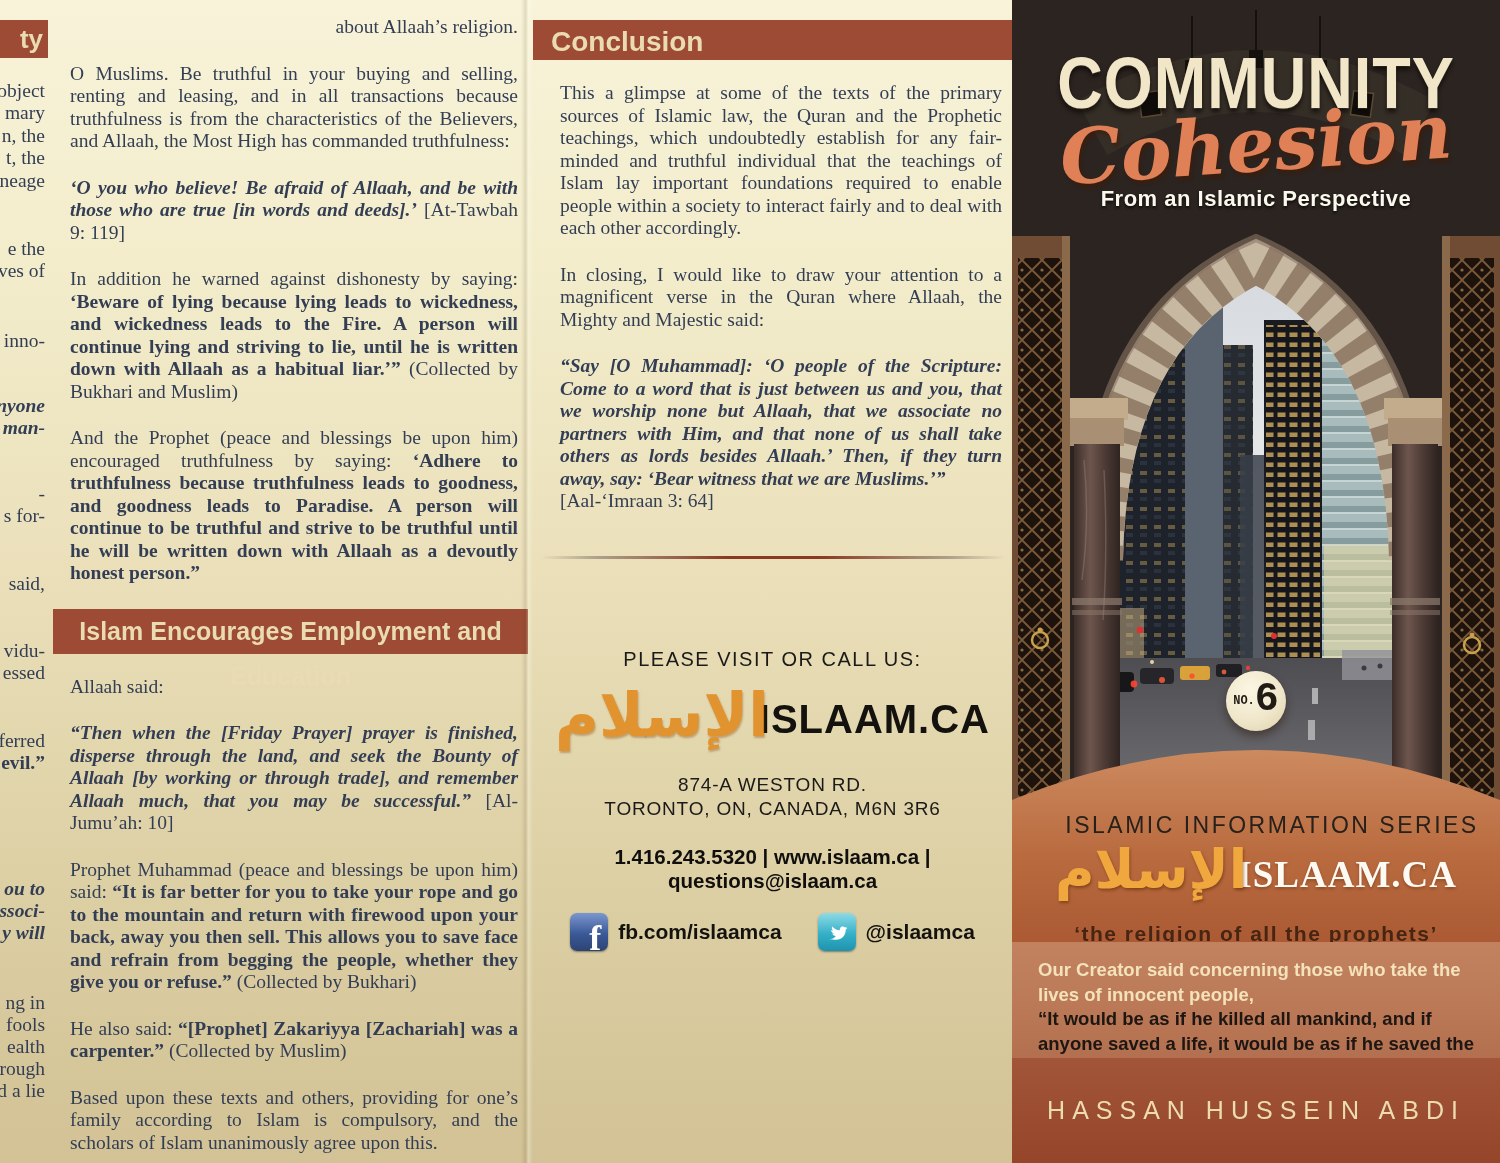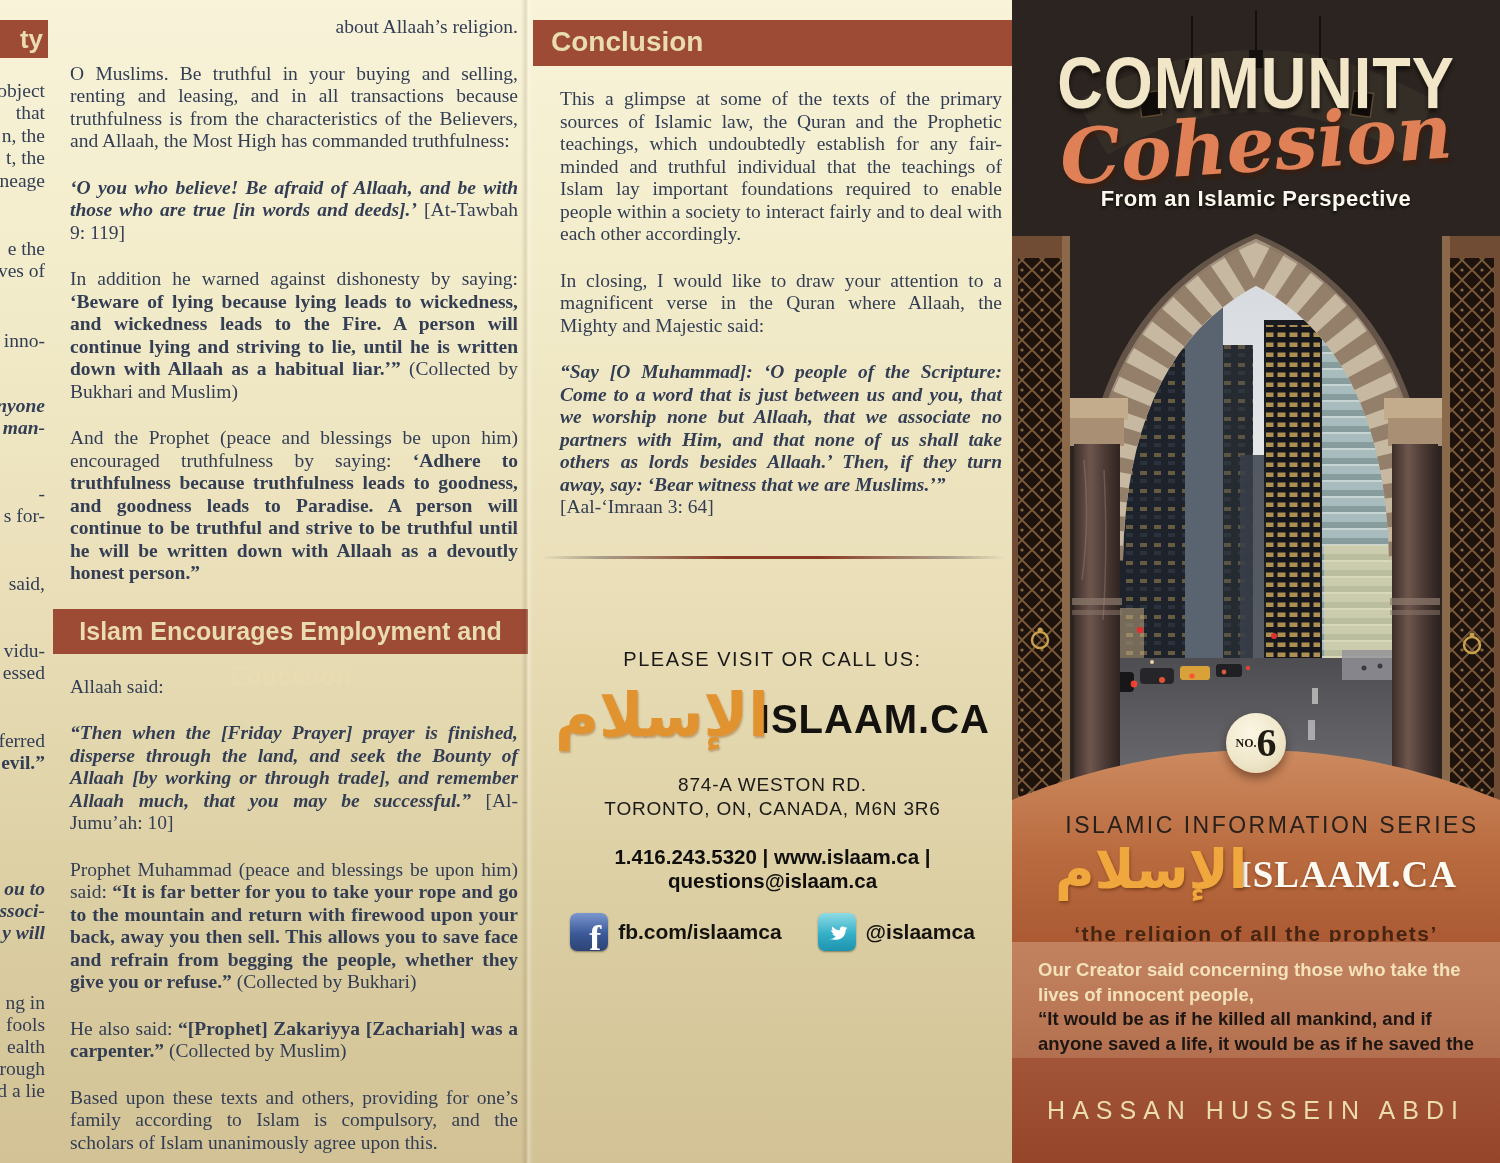--- a/index.html
+++ b/index.html
@@ -23,21 +23,21 @@
   .cutstrip { position:absolute; left:0; top:0; width:48px; height:100%; z-index:1; }
   .cutbar { position:absolute; left:0; top:20px; width:48px; height:38px; line-height:38px;
     text-align:right; padding-right:5px; font-size:26px; }
   .frag { position:absolute; right:3px; white-space:nowrap; font-size:19.5px; line-height:22px; }
   
   .leftcol { position:absolute; left:70px; top:16px; width:448px; z-index:1; }
   .leftcol .secbar { margin:2px 0 22px -17px; width:475px; height:45px; line-height:45px;
     text-align:center; font-size:25px; letter-spacing:0px; }
   
   .midpanel { position:absolute; left:533px; top:0; width:479px; height:100%; z-index:1; }
-  .midbar { margin-top:20px; width:479px; height:46px; line-height:44px; padding-left:18px; font-size:28px; }
+  .midbar { margin-top:20px; width:479px; height:40px; line-height:44px; padding-left:18px; font-size:28px; }
   .midtext { margin:22px 0 0 27px; width:442px; }
   .middivider { position:absolute; left:8px; top:556px; width:464px; height:3px; border-radius:2px;
     background:linear-gradient(90deg,rgba(110,110,110,0) 0%,rgba(120,110,100,.55) 12%,#8a3a22 40%,#8a3a22 60%,rgba(120,110,100,.55) 88%,rgba(110,110,110,0) 100%); }
   .contact { position:absolute; left:0; top:648px; width:479px; text-align:center;
     font-family:"Liberation Sans",sans-serif; color:#1b1a18; }
   .visit { font-size:20px; letter-spacing:1.5px; }
   .logo-row { margin-top:6px; height:84px; display:flex; align-items:center; justify-content:center; }
   .logo-ar { font-family:"DejaVu Sans",sans-serif; font-size:60px; line-height:60px; font-weight:bold;
     color:#e1932f; text-shadow:1px 2px 2px rgba(120,60,0,.35); margin-right:-10px; position:relative; top:-4px; }
   .logo-word { font-size:40px; font-weight:bold; letter-spacing:1px; color:#14120e; }
@@ -57,24 +57,24 @@
   .photo { position:absolute; left:0; top:0; z-index:1; }
   .titleblock { position:absolute; top:42px; left:0; width:100%; text-align:center; z-index:3; }
   .t1 { font-family:"Liberation Sans",sans-serif; font-weight:bold; font-size:63px; letter-spacing:1px;
     color:#f1e7c8; transform:scaleY(1.14); transform-origin:center top;
     text-shadow:0 3px 4px rgba(15,8,4,.75), 0 1px 0 rgba(255,255,255,.25); }
   .t2 { font-family:"DejaVu Serif",serif; font-style:italic; font-weight:bold; font-size:76px; line-height:70px;
     color:#df8056; margin-top:-4px; transform:rotate(-4deg);
     text-shadow:2px 4px 3px rgba(70,25,5,.55); }
   .t3 { font-family:"Liberation Sans",sans-serif; font-weight:bold; font-size:22px; color:#fbf8ee;
     margin-top:6px; text-shadow:0 2px 3px rgba(0,0,0,.7); letter-spacing:.5px; }
-  .badge { position:absolute; left:214px; top:713px; width:60px; height:60px; border-radius:50%; z-index:6;
+  .badge { position:absolute; left:214px; top:671px; width:60px; height:60px; border-radius:50%; z-index:6;
     background:radial-gradient(circle at 40% 32%,#fbf6e3 0%,#f0e7cb 55%,#ddd0ab 100%);
-    box-shadow:0 5px 10px rgba(40,15,5,.45); display:flex; align-items:center; justify-content:center;
-    font-family:Liberation Serif, serif; color:#201c14; }
+    box-shadow:0 5px 10px rgba(40,15,5,.45); display:flex; align-items:flex-start; justify-content:center;
+    font-family:Liberation Mono, monospace; color:#201c14; }
   .badge .no { font-size:12px; font-weight:bold; line-height:60px; letter-spacing:0; }
   .badge .num { font-size:40px; font-weight:bold; line-height:58px; }
   .curve-sec { position:absolute; left:0; top:710px; width:488px; height:232px; z-index:4; }
   .curve-sec svg { position:absolute; left:0; top:0; }
   .series { position:absolute; top:102px; width:100%; text-align:center; font-family:"Liberation Sans",sans-serif;
     font-size:23px; letter-spacing:2.5px; color:#27201b;padding-left:32px; }
   .logo2 { position:absolute; top:128px; width:100%; display:flex; align-items:center; justify-content:center; height:72px; }
   .logo2 .logo-ar { font-size:54px; line-height:54px; color:#f0a83e; text-shadow:1px 2px 3px rgba(90,40,0,.5); }
   .logo2 .logo-word { color:#fdfaf3; font-size:37px; text-shadow:0 2px 3px rgba(90,40,10,.4); }
   .tagline { position:absolute; top:204px; width:100%; text-align:center; font-family:"Liberation Sans",sans-serif;
@@ -92,21 +92,21 @@
     letter-spacing:7px; color:#ecdcae; }
 </style>
 </head>
 <body>
 
 <div class="page">
 
   <div class="cutstrip">
     <div class="cutbar redbar">ty</div>
     <span class="frag" style="top:80px">object</span>
-    <span class="frag" style="top:102px">that</span>
+    <span class="frag" style="top:102px">mary</span>
     <span class="frag" style="top:125px">n, the</span>
     <span class="frag" style="top:147px">t, the</span>
     <span class="frag" style="top:170px">neage</span>
     <span class="frag" style="top:238px">e the</span>
     <span class="frag" style="top:260px">ves of</span>
     <span class="frag" style="top:330px">inno-</span>
     <span class="frag bi" style="top:395px">nyone</span>
     <span class="frag bi" style="top:417px">man-</span>
     <span class="frag" style="top:483px">-</span>
     <span class="frag" style="top:505px">s for-</span>

